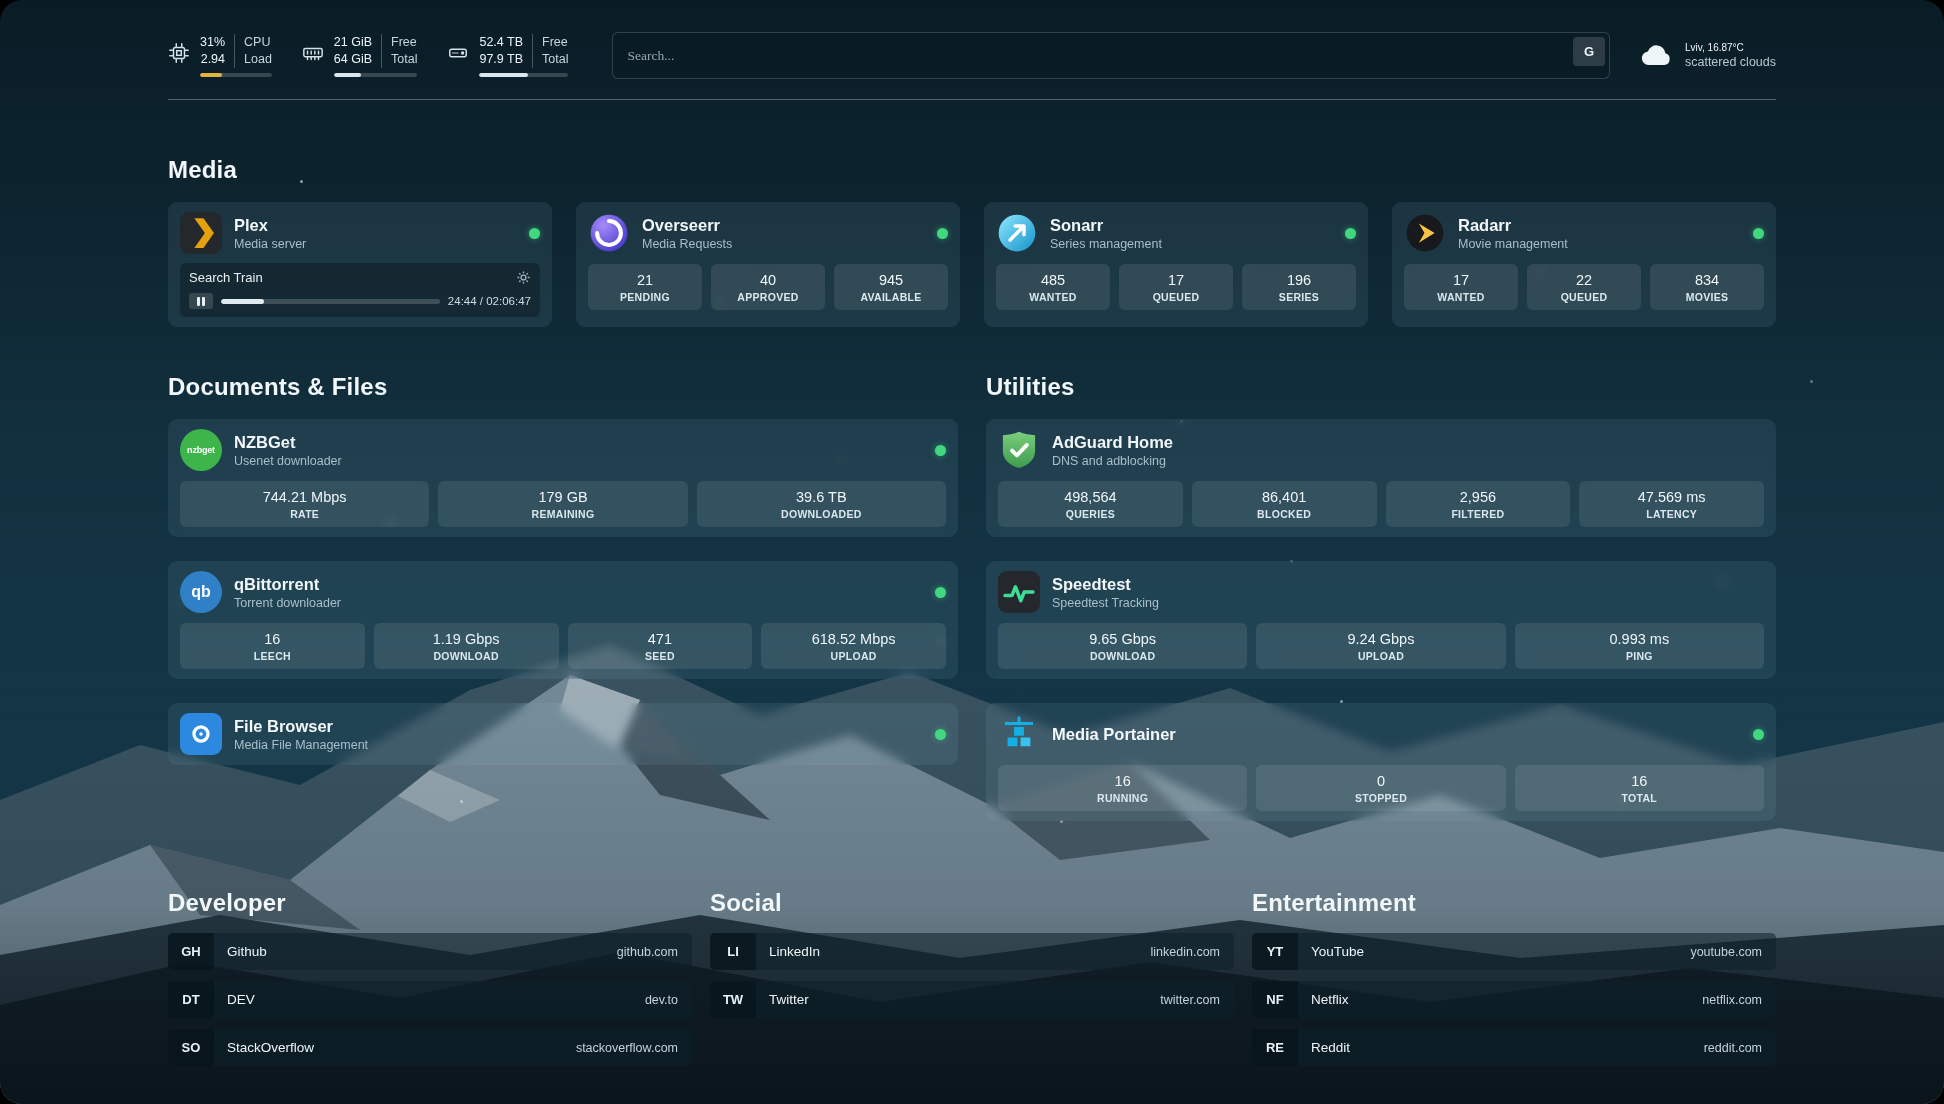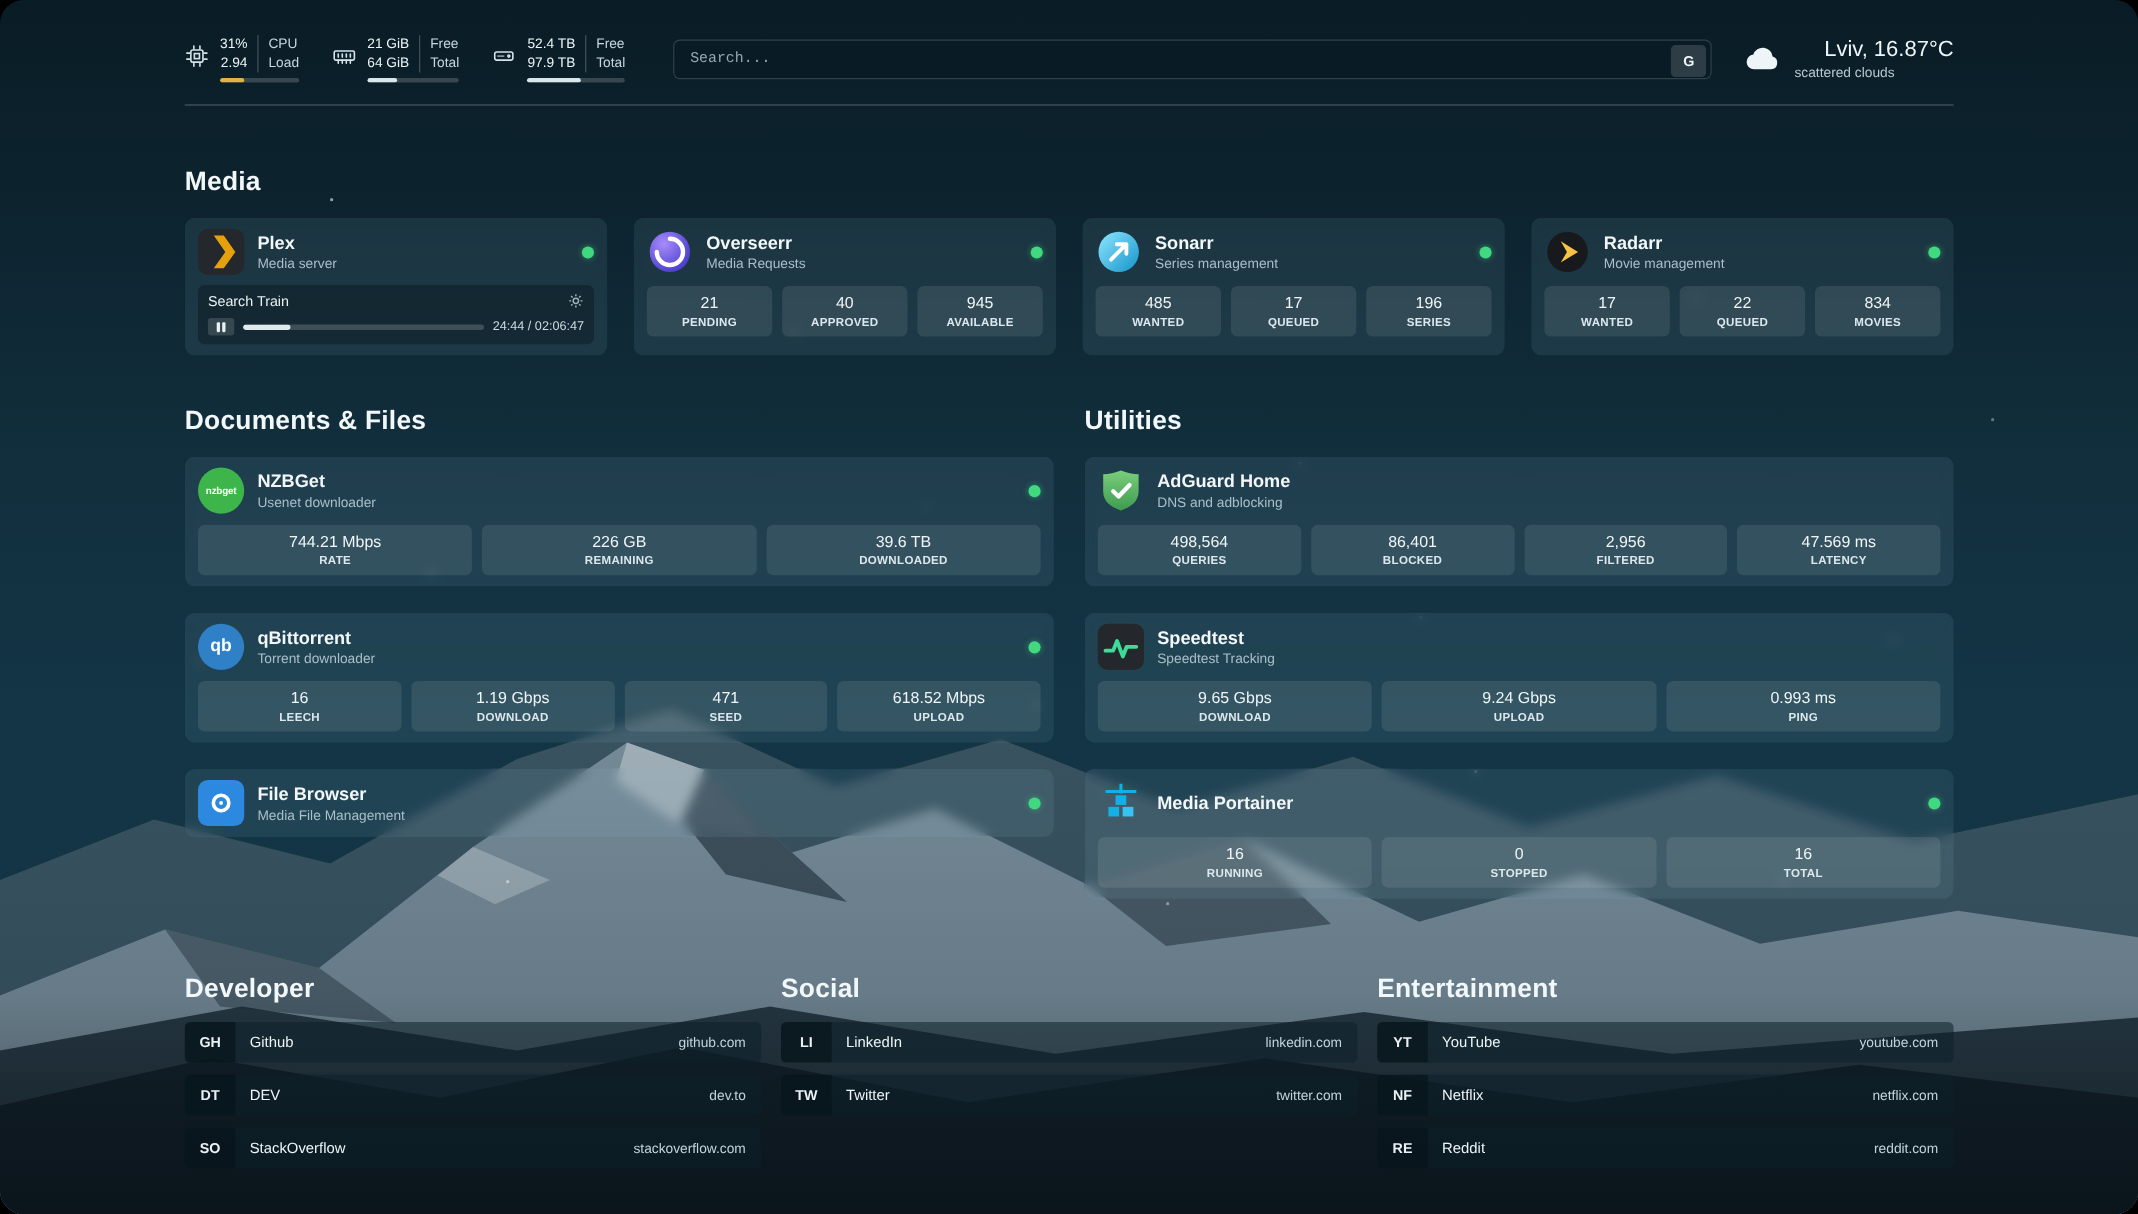--- a/index.html
+++ b/index.html
@@ -31,32 +31,32 @@
   .res-icon { width:22px; height:22px; color:#d6e2e8; margin-top:8px; flex:none; }
   .res-icon svg { width:100%; height:100%; }
   .res-grid { display:grid; grid-template-columns:auto auto; column-gap:0; font-size:12.5px; line-height:17px; }
   .res-val { text-align:right; color:#eef5f8; padding-right:9px; }
   .res-lbl { color:#c7d6de; border-left:1px solid rgba(255,255,255,.25); padding-left:9px; }
   .res-bar { grid-column:1 / span 2; margin-top:5px; height:4px; border-radius:2px;
     background:rgba(255,255,255,.18); overflow:hidden; }
   .res-bar i { display:block; height:100%; border-radius:2px; }
 
   .search-wrap { flex:1; margin:0 28px 0 14px; position:relative; }
-  .search { width:100%; height:36px; background:rgba(9,26,35,.55);
+  .search { width:100%; height:47px; background:rgba(9,26,35,.55);
     border:1px solid rgba(255,255,255,.17); border-radius:6px; color:#e9f1f4;
-    padding:0 48px 0 14px; font-size:13.5px; font-family:Liberation Mono, monospace; outline:none; }
+    padding:0 48px 0 14px; font-size:13.5px; font-family:Liberation Serif, serif; outline:none; }
   .search::placeholder { color:#93a9b3; }
   .g-btn { position:absolute; right:5px; top:5px; width:32px; height:29px;
     background:rgba(255,255,255,.15); border-radius:4px; display:flex; align-items:center;
     justify-content:center; font-size:13px; font-weight:700; color:#eef5f8; cursor:pointer; }
 
   .weather { display:flex; align-items:center; gap:11px; }
   .weather-icon { width:36px; height:36px; color:#eef5f8; }
   .weather-icon svg { width:100%; height:100%; }
-  .weather-loc { font-size:20px; color:#f0f6f8;margin-left:27px; }
+  .weather-loc { font-size:10px; color:#f0f6f8; }
   .weather-cond { font-size:12.5px; color:#b6c9d2; margin-top:2px; }
 
   .divider { margin:20px 168px 0; border-top:1px solid rgba(255,255,255,.3); }
 
   
   .content { padding:0 168px; }
   .sec-title { font-size:24px; font-weight:600; color:#f2f7f9; letter-spacing:.2px; }
   .media-title { margin:56px 0 18px; }
   .col-title { margin:46px 0 18px; }
 
@@ -370,21 +370,21 @@
                 <div class="svc-sub">Usenet downloader</div>
               </div>
               <span class="status-dot" style="background: rgb(65, 217, 127);"></span>
             </div>
             <div class="stats-row">
               <div class="stat">
                 <div class="stat-value">744.21 Mbps</div>
                 <div class="stat-label">RATE</div>
               </div>
               <div class="stat">
-                <div class="stat-value">226 GB</div>
+                <div class="stat-value">179 GB</div>
                 <div class="stat-label">REMAINING</div>
               </div>
               <div class="stat">
                 <div class="stat-value">39.6 TB</div>
                 <div class="stat-label">DOWNLOADED</div>
               </div>
             </div>
           </div>
 
           <div class="card">

